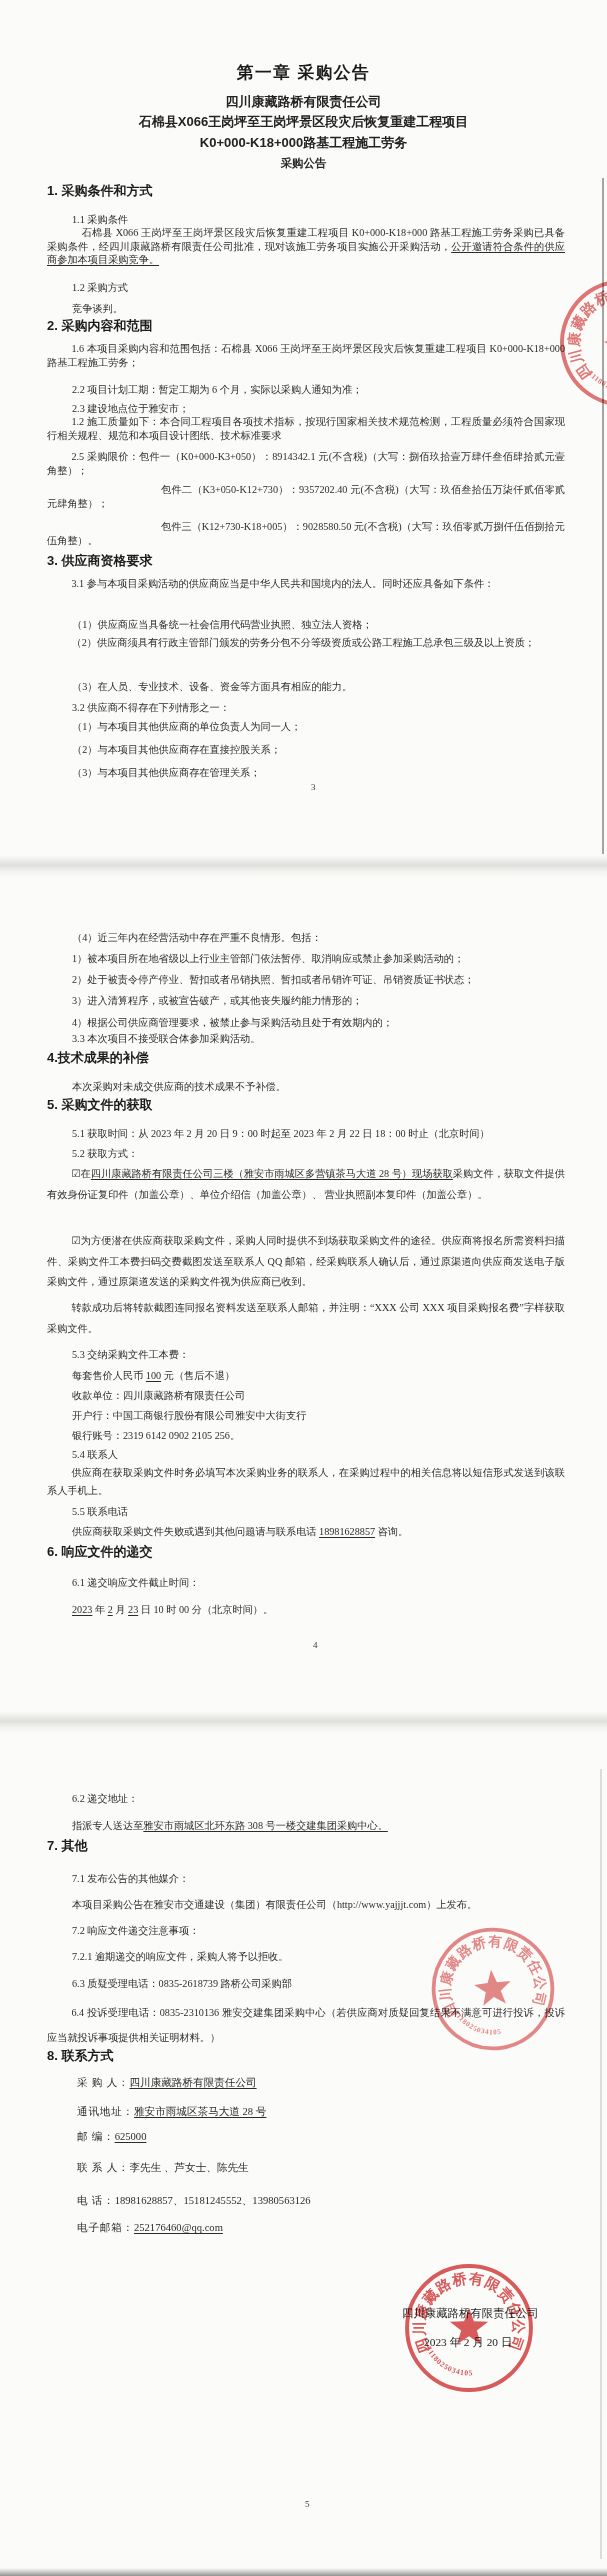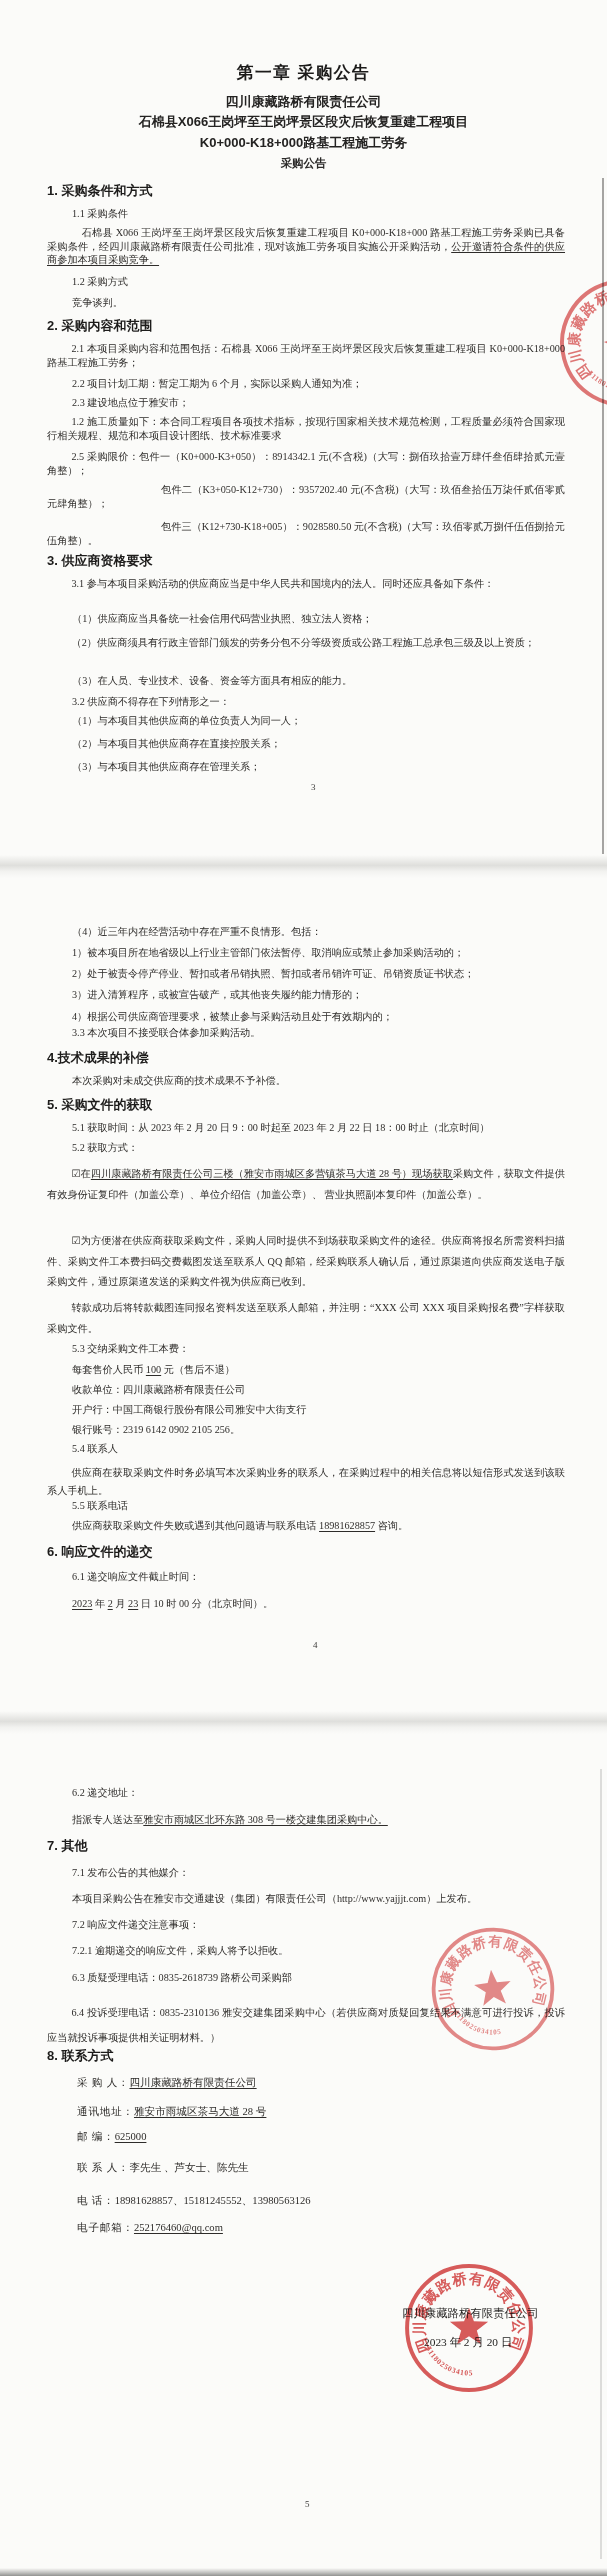--- a/index.html
+++ b/index.html
@@ -8,21 +8,21 @@
     background:#fbfbf9;overflow:hidden;
     font-family:"Liberation Serif","DejaVu Serif",serif;
     color:#2e2c2a;
   }
   .abs{position:absolute;}
   .ctr{left:0;width:607px;text-align:center;}
   .chapter{font-family:"Liberation Sans","DejaVu Sans",sans-serif;font-weight:bold;font-size:16.7px;letter-spacing:1.5px;color:#1c1b1a;}
   .doctitle{font-family:"Liberation Sans","DejaVu Sans",sans-serif;font-weight:bold;font-size:13px;color:#242322;}
   .subtitle{font-size:11.4px;font-weight:bold;color:#2a2928;}
   .h{font-family:"Liberation Sans","DejaVu Sans",sans-serif;font-weight:bold;font-size:13px;color:#1d1c1b;left:47px;text-align:center;}
-  .ln{left:72px;font-size:10.2px;white-space:nowrap;}
+  .ln{left:72px;font-size:10.2px;white-space:nowrap;margin-top:6px;}
   .pa{left:47px;width:518px;font-size:10.2px;line-height:13.7px;text-align:justify;text-indent:3.4em;}
   .pa2{left:47px;width:518px;font-size:10.2px;line-height:20.5px;text-align:justify;text-indent:2.4em;}
   .pa3{left:47px;width:518px;font-size:10.2px;line-height:17.5px;text-align:justify;text-indent:2.4em;}
   .deep{left:47px;width:518px;font-size:10.2px;line-height:14.4px;text-align:justify;text-indent:114px;}
   .pnum{font-size:9px;color:#3a3938;}
   .u{text-decoration:underline;text-underline-offset:2.3px;}
   .contact-row{left:77px;font-size:10.6px;white-space:nowrap;text-align:center;}
   .contact-row .lbl{letter-spacing:0.8px;}
   .footer-black{font-size:11.4px;color:#1f1e1d;white-space:nowrap;}
   .seal{mix-blend-mode:multiply;filter:blur(0.2px);}
@@ -49,21 +49,21 @@
   <div class="abs ctr doctitle" style="top:134px">K0+000-K18+000路基工程施工劳务</div>
   <div class="abs ctr subtitle" style="top:156px">采购公告</div>
 
   <div class="abs h" style="top:182px">1. 采购条件和方式</div>
   <div class="abs ln" style="top:207px">1.1 采购条件</div>
   <div class="abs pa" style="top:226px"><span>石棉县 X066 王岗坪至王岗坪景区段灾后恢复重建工程项目 K0+000-K18+000 路基工程施工劳务采购已具备采购条件，经四川康藏路桥有限责任公司批准，现对该施工劳务项目实施公开采购活动，</span><span class="u">公开邀请符合条件的供应商参加本项目采购竞争。</span></div>
   <div class="abs ln" style="top:275px">1.2 采购方式</div>
   <div class="abs ln" style="top:296px">竞争谈判。</div>
 
   <div class="abs h" style="top:317px">2. 采购内容和范围</div>
-  <div class="abs pa" style="top:342px;text-indent:2.4em">2.1 本项目采购内容和范围包括：石棉县 X066 王岗坪至王岗坪景区段灾后恢复重建工程项目 K0+000-K18+000 路基工程施工劳务；</div>
+  <div class="abs pa" style="top:342px;text-indent:2.4em">1.6 本项目采购内容和范围包括：石棉县 X066 王岗坪至王岗坪景区段灾后恢复重建工程项目 K0+000-K18+000 路基工程施工劳务；</div>
   <div class="abs ln" style="top:377px">2.2 项目计划工期：暂定工期为 6 个月，实际以采购人通知为准；</div>
   <div class="abs ln" style="top:396px">2.3 建设地点位于雅安市；</div>
   <div class="abs pa" style="top:415px;text-indent:2.4em">1.2 施工质量如下：本合同工程项目各项技术指标，按现行国家相关技术规范检测，工程质量必须符合国家现行相关规程、规范和本项目设计图纸、技术标准要求</div>
   <div class="abs pa" style="top:450px;text-indent:2.4em">2.5 采购限价：包件一（K0+000-K3+050）：8914342.1 元(不含税)（大写：捌佰玖拾壹万肆仟叁佰肆拾贰元壹角整）；</div>
   <div class="abs deep" style="top:483px">包件二（K3+050-K12+730）：9357202.40 元(不含税)（大写：玖佰叁拾伍万柒仟贰佰零贰元肆角整）；</div>
   <div class="abs deep" style="top:520px">包件三（K12+730-K18+005）：9028580.50 元(不含税)（大写：玖佰零贰万捌仟伍佰捌拾元伍角整）。</div>
 
   <div class="abs h" style="top:552px">3. 供应商资格要求</div>
   <div class="abs pa" style="top:577px;text-indent:2.4em">3.1 参与本项目采购活动的供应商应当是中华人民共和国境内的法人。同时还应具备如下条件：</div>
   <div class="abs ln" style="top:612px">（1）供应商应当具备统一社会信用代码营业执照、独立法人资格；</div>

